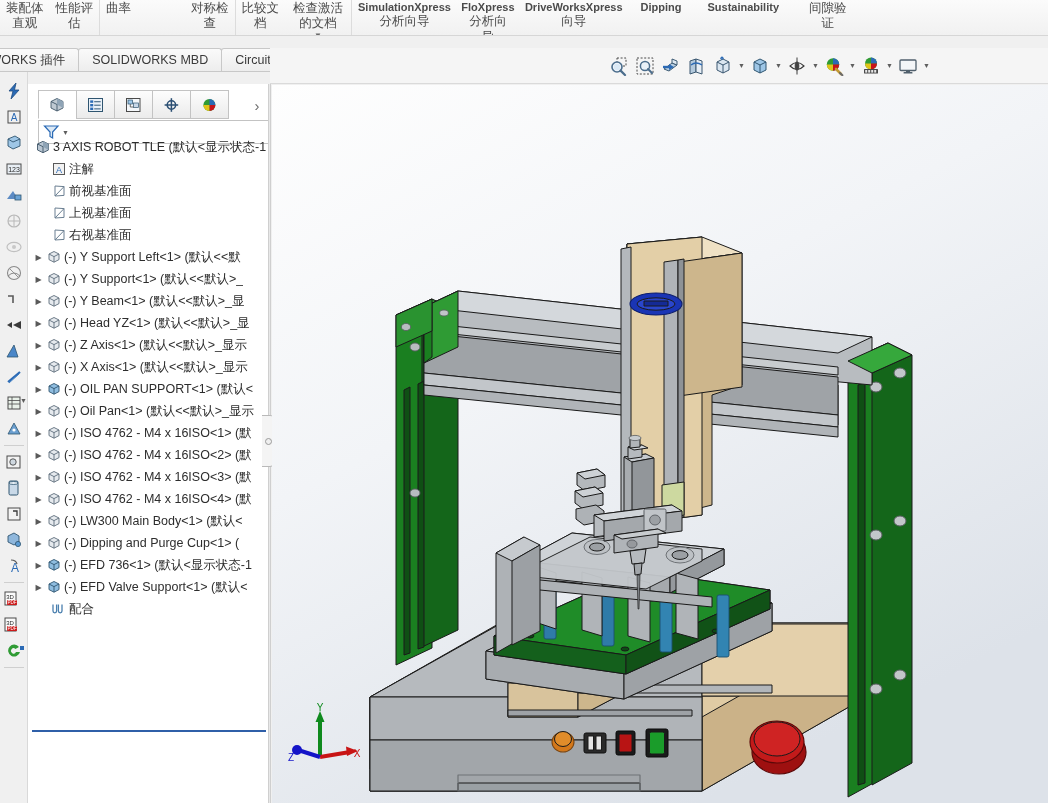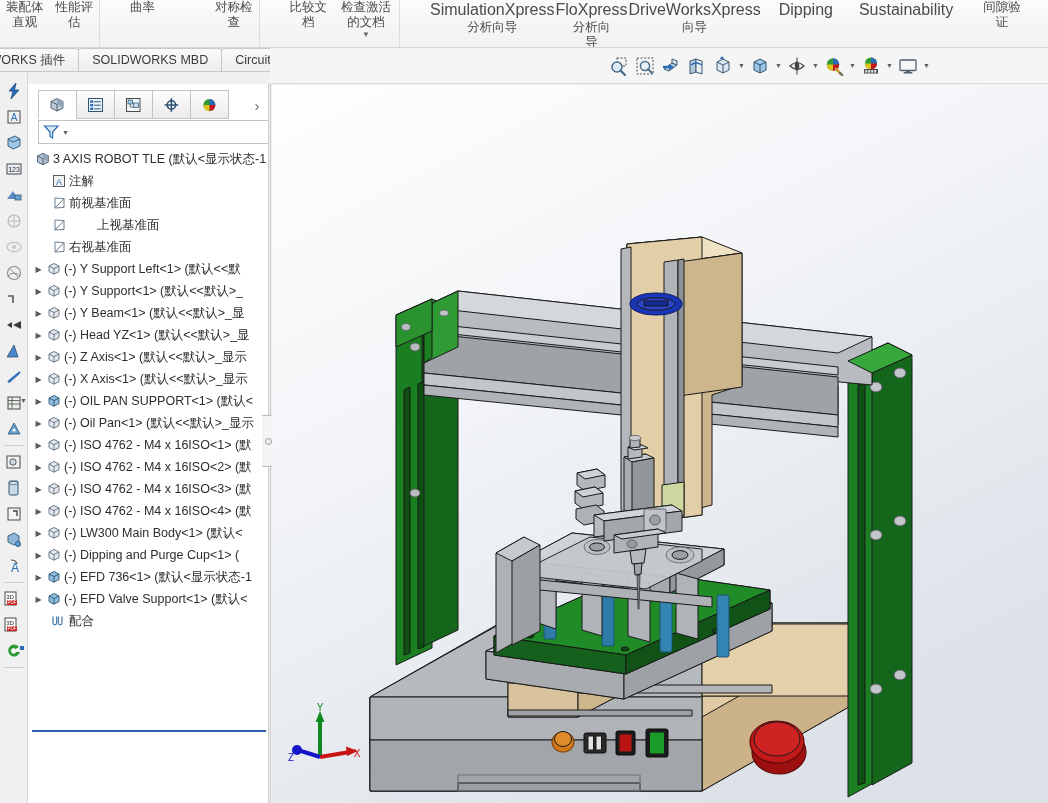--- a/index.html
+++ b/index.html
@@ -6,38 +6,37 @@
   body{
     width:1048px;height:803px;overflow:hidden;
     font-family:"Liberation Sans","DejaVu Sans",sans-serif;
     font-size:12px;color:#3a3a3a;background:#f0f0f0;
     -webkit-font-smoothing:antialiased;
   }
   #app{position:relative;width:1048px;height:803px;}
 
   
   .ribbon{
-    position:absolute;left:0;top:0;width:1048px;height:48px;
+    position:absolute;left:0;top:0;width:1048px;height:36px;
     background:linear-gradient(#fbfbfb,#f1f1f1);
     border-bottom:1px solid #d6d6d6;
-    display:flex;align-items:flex-end;box-sizing:border-box;
+    display:flex;align-items:flex-start;box-sizing:border-box;
     overflow:hidden;
-    gap:24px;
   }
   .rb-group{
     height:48px;display:flex;align-items:flex-start;
     border-right:1px solid #dcdcdc;box-sizing:border-box;
   }
   .rb-group.nosep{border-right:none;}
   .rb-item{
     display:flex;flex-direction:column;align-items:center;justify-content:flex-start;
     padding:1px 6px 0 6px;box-sizing:border-box;height:48px;text-align:center;
     color:#4b4b4b;line-height:1.22;cursor:default;
   }
-  .rb-item .en{font-size:16px;white-space:nowrap;}
+  .rb-item .en{font-size:11px;white-space:nowrap;font-weight:bold;}
   .rb-item .cn{font-size:12.5px;}
   .rb-item.clip{overflow:hidden;}
   .rb-caret{font-size:8px;color:#6a6a6a;line-height:6px;margin-top:1px;}
 
   
   .tabstrip{
     position:absolute;left:0;top:48px;width:1048px;height:24px;
     background:#f0f0f0;box-sizing:border-box;
   }
   .tabstrip .tabs{position:absolute;left:-62px;top:0;display:flex;height:24px;}
@@ -92,21 +91,21 @@
     margin-left:auto;width:26px;display:flex;align-items:center;justify-content:center;
     font-size:15px;color:#6b6b6b;cursor:default;
   }
   .fm-filter{
     position:absolute;left:10px;top:36px;width:232px;height:24px;
     background:#fff;border:1px solid #c3c3c3;box-sizing:border-box;
     display:flex;align-items:center;padding-left:4px;
   }
 
   .fm-tree{
-    position:absolute;left:4px;top:64px;width:238px;height:560px;
+    position:absolute;left:4px;top:52px;width:238px;height:560px;
     overflow:hidden;
   }
   .node{
     height:22px;display:flex;align-items:center;white-space:nowrap;cursor:default;
     font-size:12.5px;color:#2d2d2d;
   }
   .node .arrow{
     width:13px;min-width:13px;display:flex;align-items:center;justify-content:center;
     font-size:8px;color:#5a5a5a;
   }
@@ -546,21 +545,21 @@
 
       <div class="node" style="padding-left:18px;">
         <span class="ic">
           <svg width="17" height="16" viewBox="0 0 17 16">
             <path d="M4 3 L13 3.6 L13 12.4 L4 13 Z" fill="#ffffff" stroke="#6b7f92" stroke-width="1"></path>
             <line x1="4" y1="13" x2="13" y2="3.6" stroke="#6b7f92" stroke-width="1"></line>
           </svg>
         </span>
         <span class="lbl">前视基准面</span>
       </div>
-      <div class="node" style="padding-left:18px;gap:28px;">
+      <div class="node" style="padding-left:18px;">
         <span class="ic">
           <svg width="17" height="16" viewBox="0 0 17 16">
             <path d="M4 3 L13 3.6 L13 12.4 L4 13 Z" fill="#ffffff" stroke="#6b7f92" stroke-width="1"></path>
             <line x1="4" y1="13" x2="13" y2="3.6" stroke="#6b7f92" stroke-width="1"></line>
           </svg>
         </span>
         <span class="lbl">上视基准面</span>
       </div>
       <div class="node" style="padding-left:18px;">
         <span class="ic">

